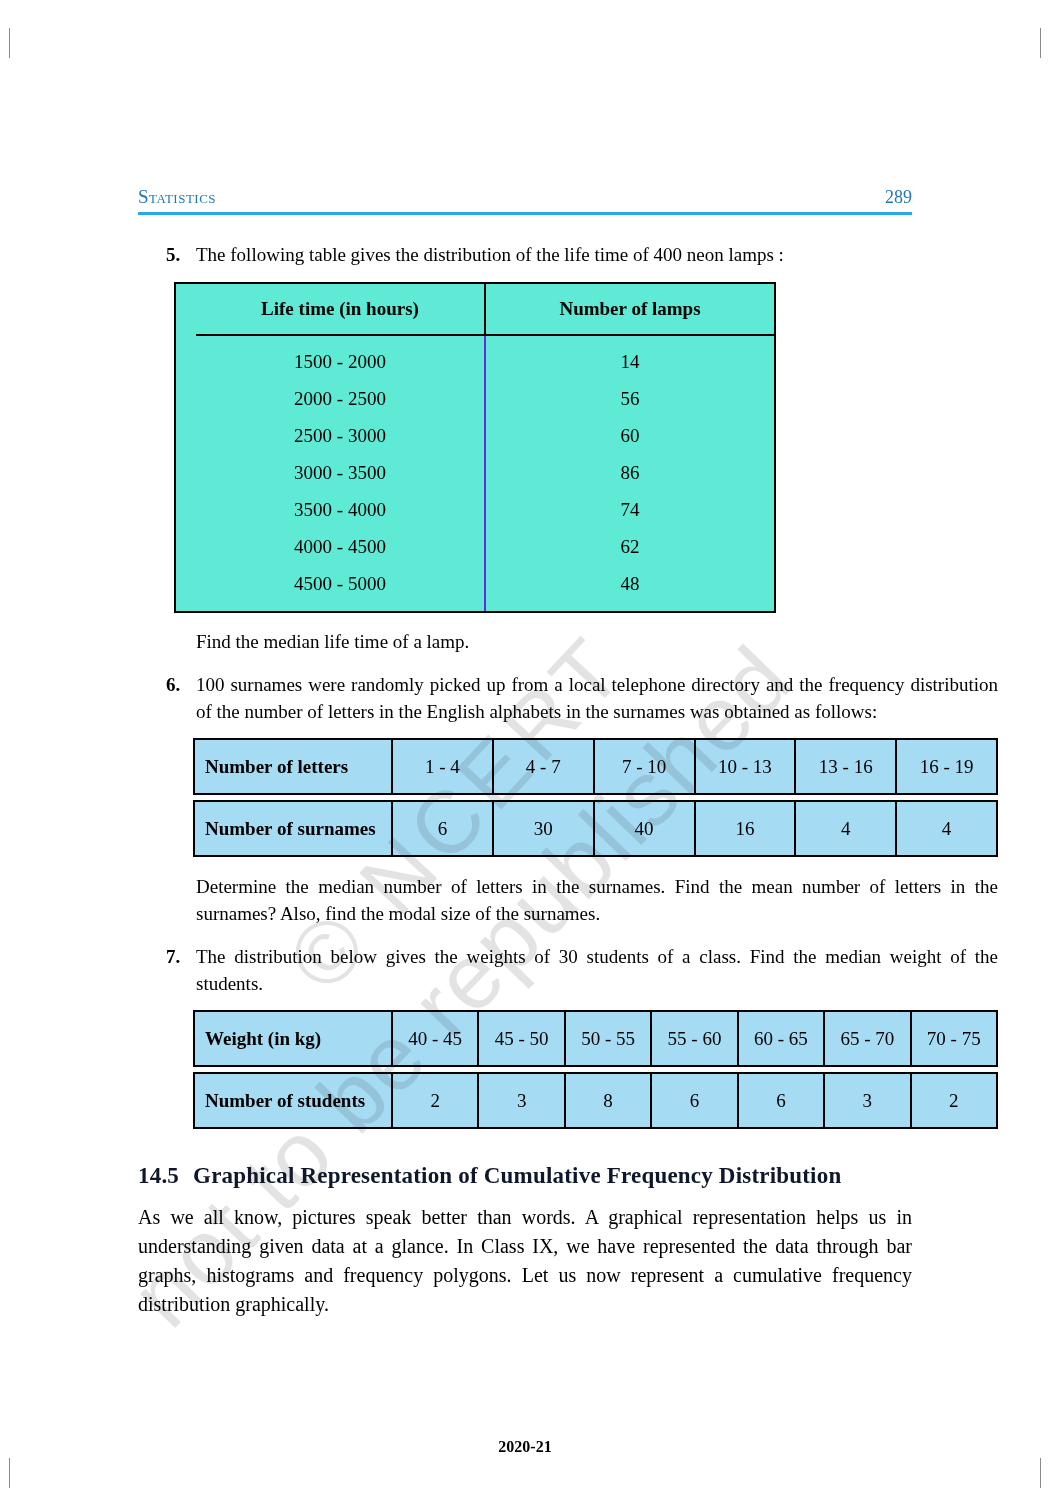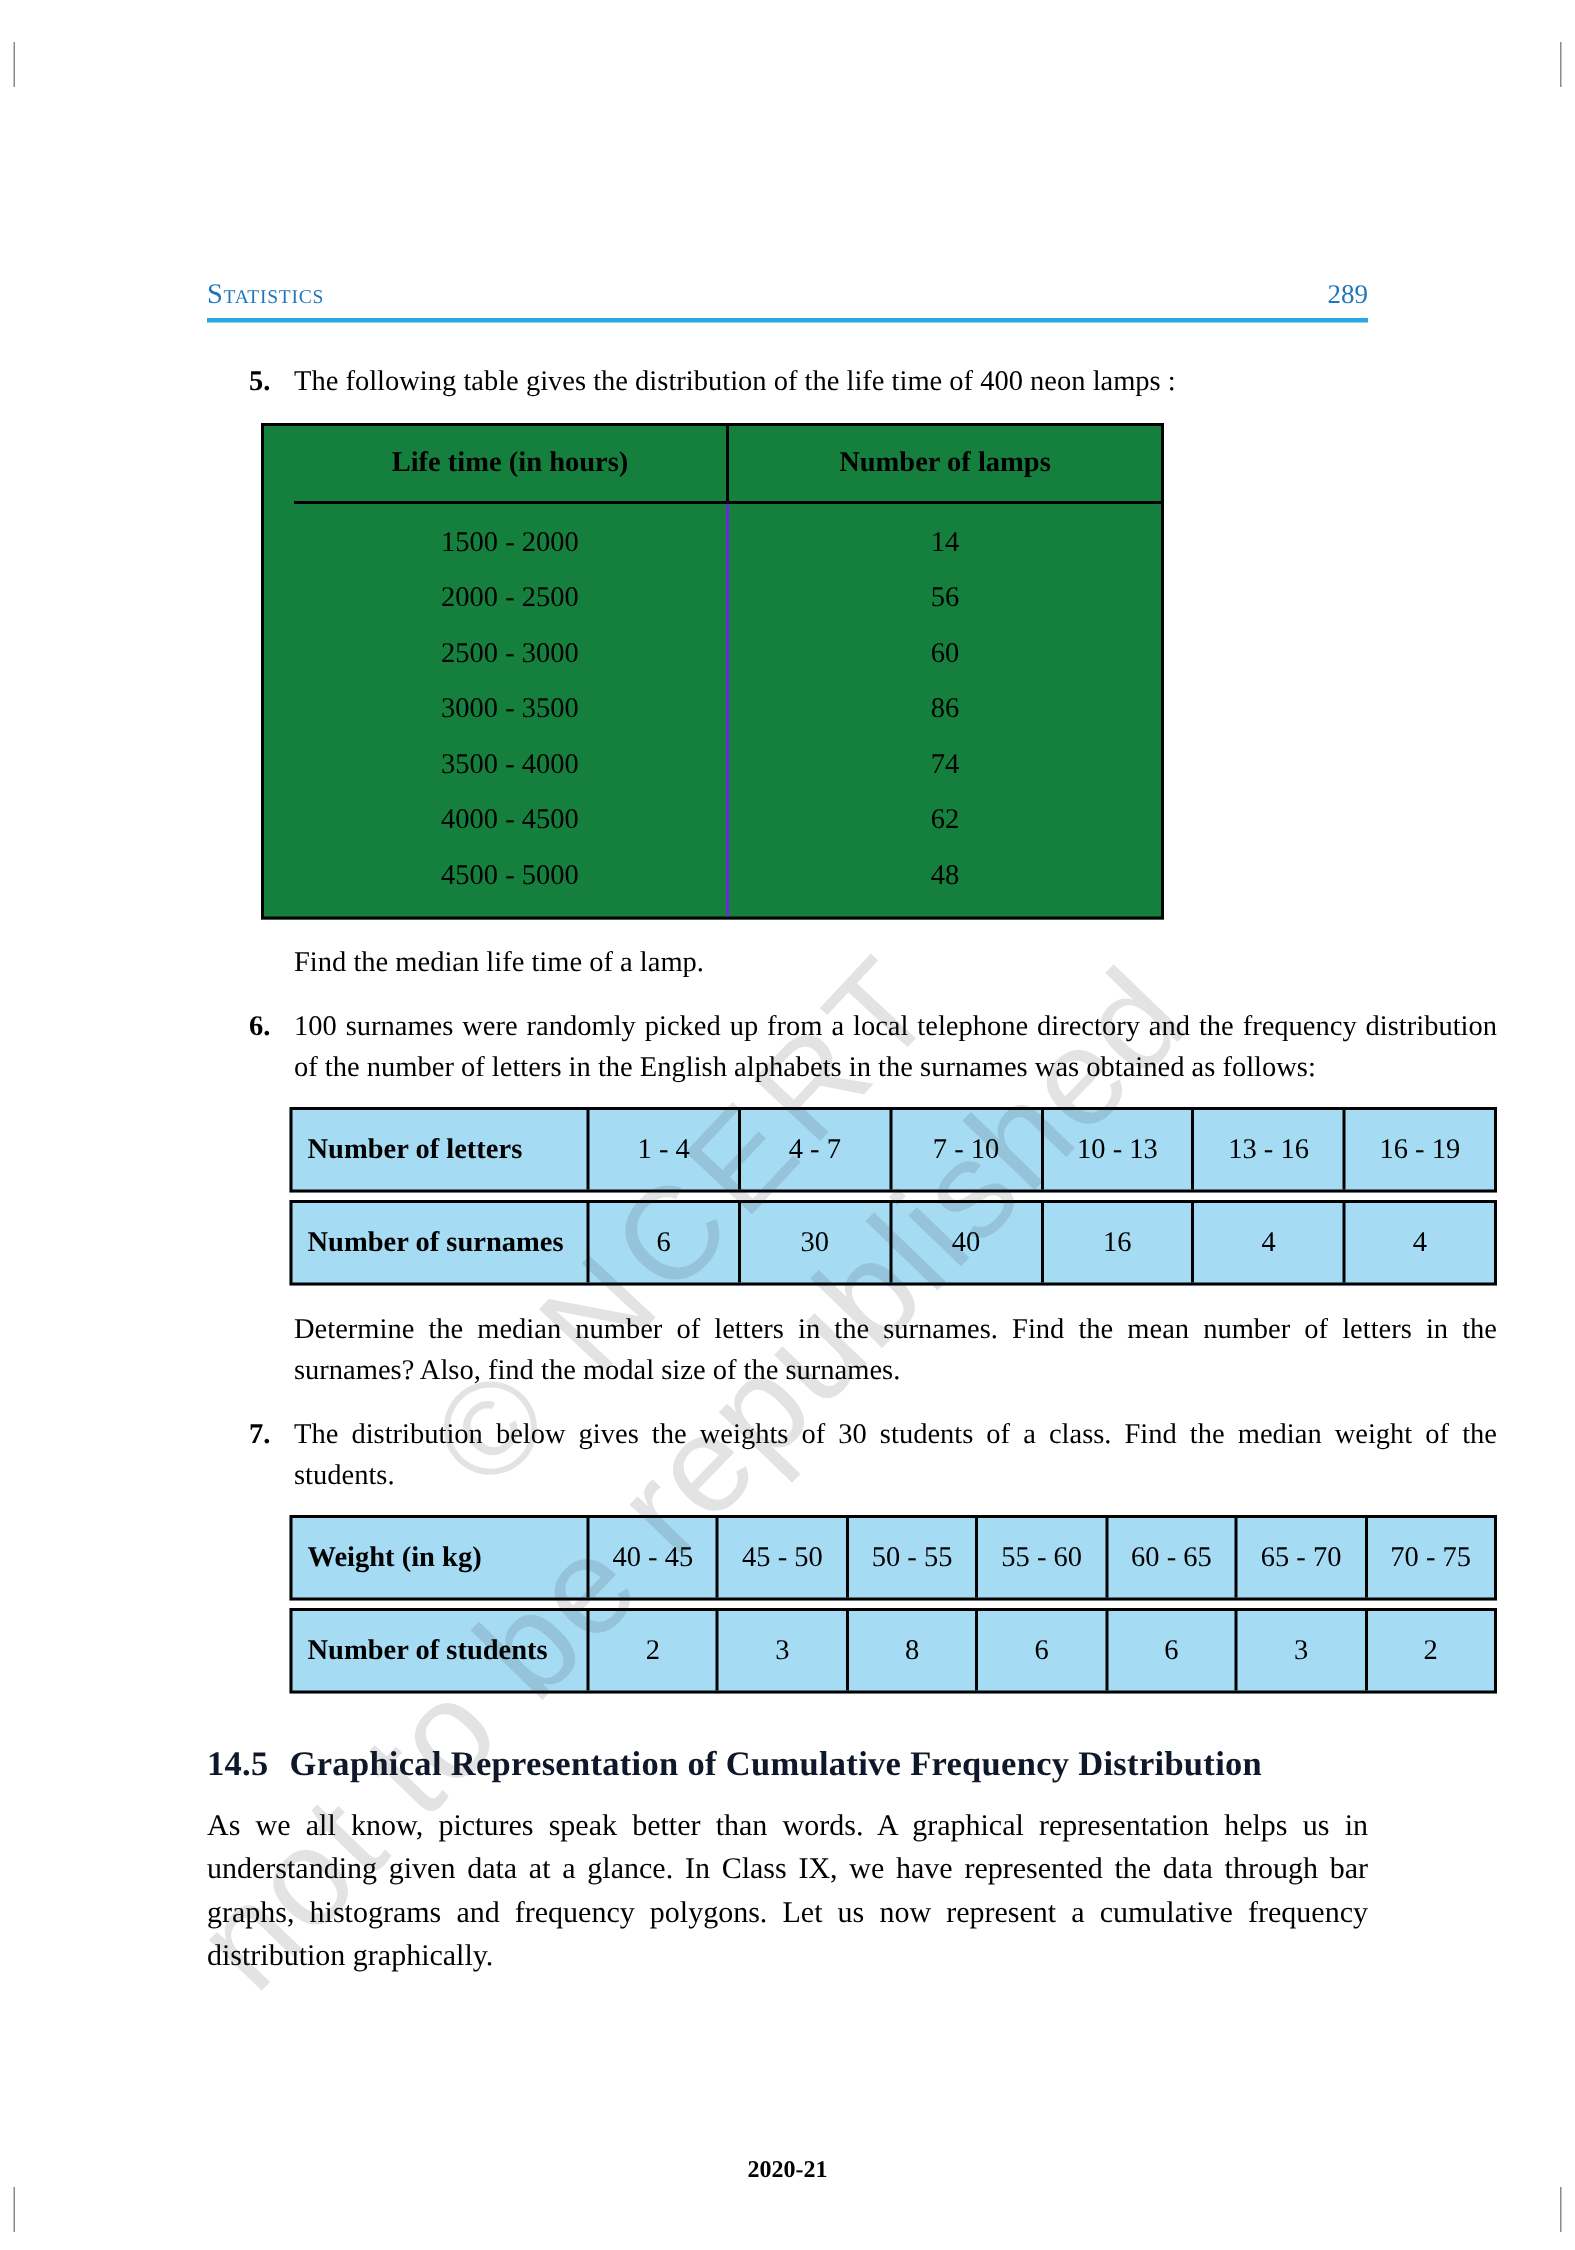--- a/index.html
+++ b/index.html
@@ -34,21 +34,21 @@
   .qitem { display: flex; margin-left: 28px; }
   .qnum { width: 30px; font-weight: bold; font-size: 19px; flex: 0 0 30px; line-height: 27px; }
   .qbody { flex: 1; font-size: 19px; line-height: 27px; }
   .just { text-align: justify; }
 
   .q5 { margin-top: 26px; }
 
   
   .t1 {
     width: 602px; margin: 14px 0 0 36px;
-    background: #15803d;
+    background: #5eead4;
     border: 2px solid #000;
     padding-left: 20px;
   }
   .t1-head { display: flex; border-bottom: 2px solid #000; }
   .t1-hcell { flex: 1; text-align: center; font-weight: bold; font-size: 19px; padding: 14px 4px; }
   .t1-hcell:first-child { border-right: 2px solid #000; }
   .t1-body { display: flex; }
   .t1-col { flex: 1; text-align: center; padding: 7px 0 9px; }
   .t1-col:first-child { border-right: 2px solid #6d28d9; }
   .t1-line { line-height: 37px; font-size: 19px; }

